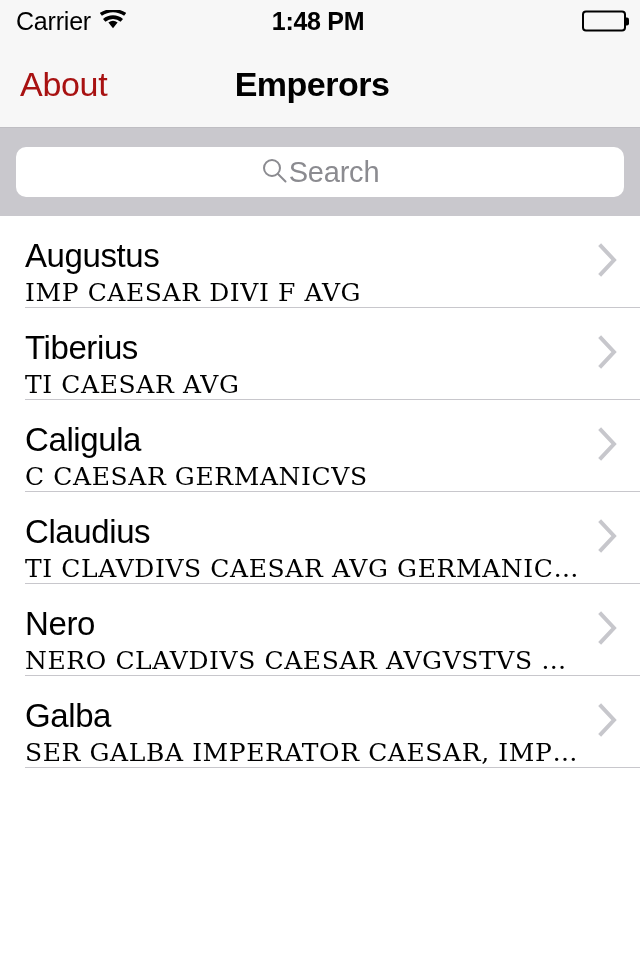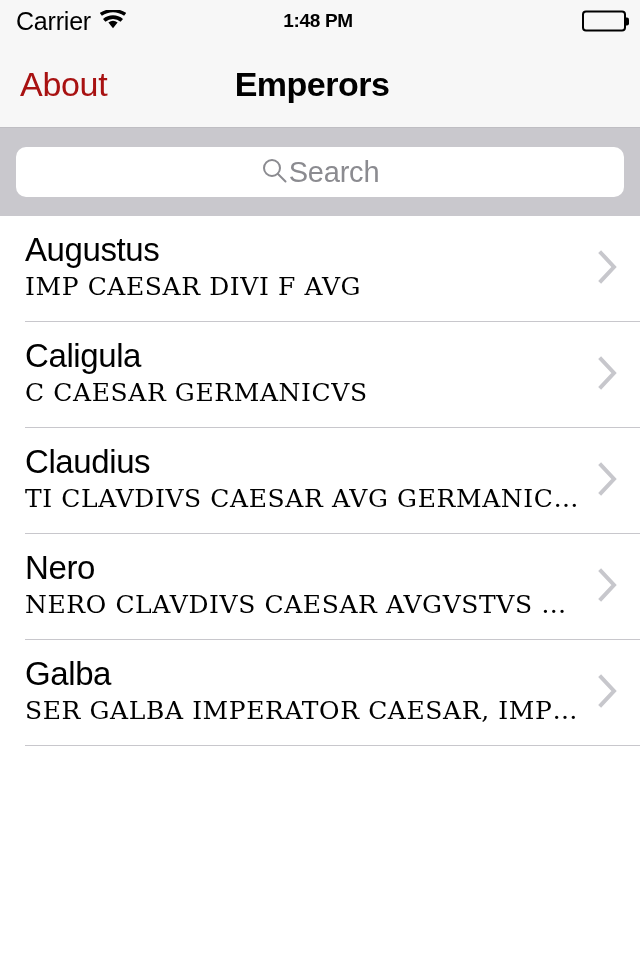--- a/index.html
+++ b/index.html
@@ -37,21 +37,21 @@
   .status-carrier {
     font-size:25px;
     color:#000;
     letter-spacing:-0.2px;
   }
   .wifi-icon { display:block; }
   .status-time {
     position:absolute;
     left:0; right:4px;
     text-align:center;
-    font-size:19px;
+    font-size:25px;
     font-weight:bold;
     color:#000;
     letter-spacing:-0.3px;
     pointer-events:none;
   }
   .status-right {
     position:absolute;
     right:14px;
     top:50%;
     transform:translateY(-50%);
@@ -137,23 +137,23 @@
     color:#8b8b90;
     letter-spacing:-0.2px;
   }
 
   
   .list {
     background:#ffffff;
   }
   .row {
     position:relative;
-    height:106px;
-    display:flex;
-    align-items:flex-start;
+    height:92px;
+    display:flex;
+    align-items:flex-end;
     padding:16px 0 0 25px;
     cursor:pointer;
     background:#ffffff;
   }
   .row-text {
     flex:1;
     min-width:0;
     padding-right:60px;
   }
   .row-title {
@@ -246,20 +246,32 @@
         <div class="row-sub">IMP CAESAR DIVI F AVG</div>
       </div>
       <span class="chevron">
         <svg width="20" height="34" viewBox="0 0 20 34">
             <polyline points="3,3 16,17 3,31" fill="none" stroke="#c7c7cc" stroke-width="4" stroke-linecap="square"></polyline>
           </svg>
       </span>
       <span class="row-sep"></span>
     </div>
 
+    <div class="row">
+      <div class="row-text">
+        <div class="row-title">Tiberius</div>
+        <div class="row-sub">TI CAESAR AVG</div>
+      </div>
+      <span class="chevron">
+        <svg width="20" height="34" viewBox="0 0 20 34">
+            <polyline points="3,3 16,17 3,31" fill="none" stroke="#c7c7cc" stroke-width="4" stroke-linecap="square"></polyline>
+          </svg>
+      </span>
+      <span class="row-sep"></span>
+    </div>
 
     <div class="row">
       <div class="row-text">
         <div class="row-title">Caligula</div>
         <div class="row-sub">C CAESAR GERMANICVS</div>
       </div>
       <span class="chevron">
         <svg width="20" height="34" viewBox="0 0 20 34">
             <polyline points="3,3 16,17 3,31" fill="none" stroke="#c7c7cc" stroke-width="4" stroke-linecap="square"></polyline>
           </svg>

